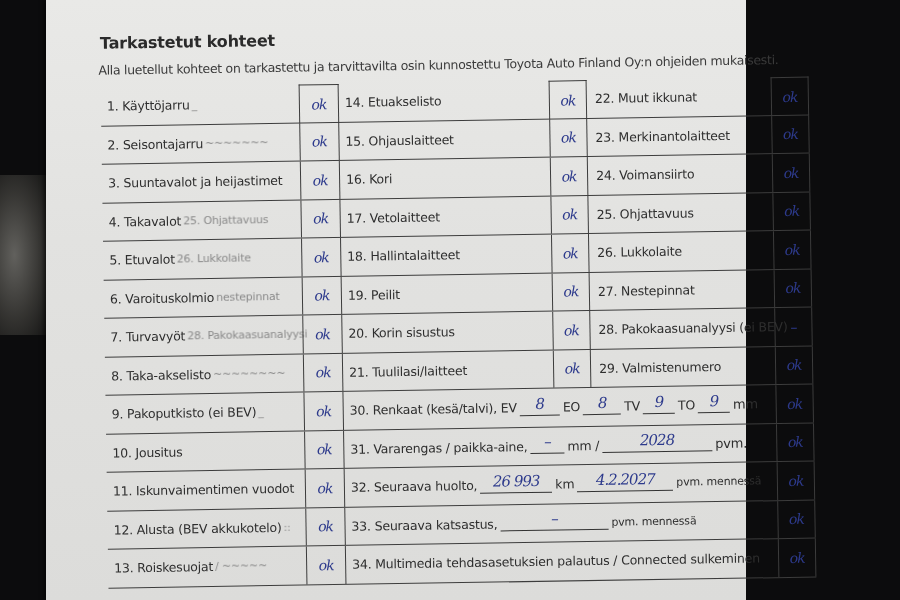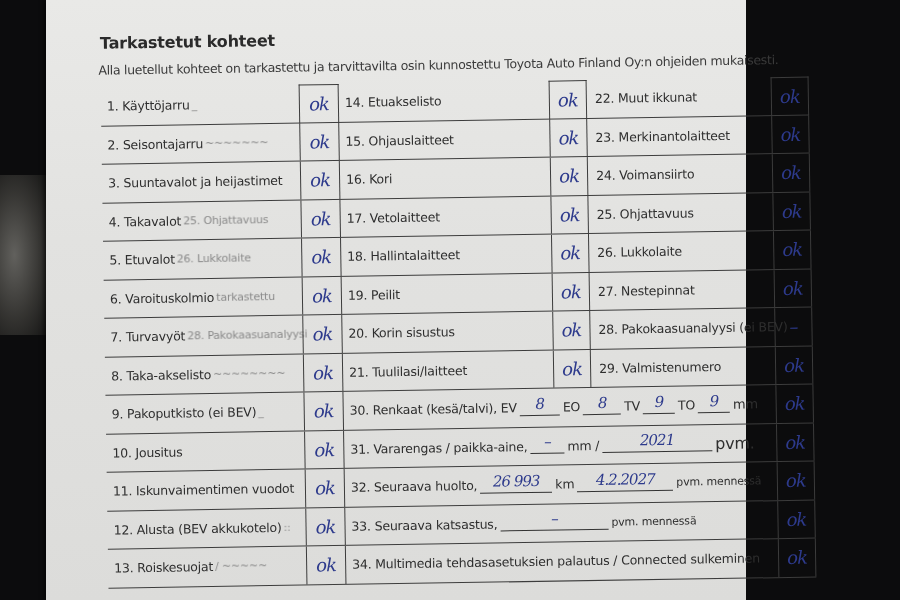--- a/index.html
+++ b/index.html
@@ -38,21 +38,21 @@
     }
     .c1 { left: 0; width: 198px; padding-left: 6px; }
     .k1 { left: 198px; width: 38px; border-left: 1.5px solid #3c3c3c; border-right: 1.5px solid #3c3c3c; justify-content: center; }
     .c2 { left: 238px; width: 206px; padding-left: 6px; }
     .k2 { left: 448px; width: 36px; border-left: 1.5px solid #3c3c3c; border-right: 1.5px solid #3c3c3c; justify-content: center; }
     .c3 { left: 486px; width: 180px; padding-left: 8px; }
     .k3 { left: 670px; width: 36px; border-left: 1.5px solid #3c3c3c; border-right: 1.5px solid #3c3c3c; justify-content: center; }
     .wide { left: 238px; width: 430px; padding-left: 6px; }
     .hand {
       font-family: "DejaVu Serif", serif; font-style: italic; color: #2d3a8c;
-      font-size: 18px; letter-spacing: -1px;
+      font-size: 14px; letter-spacing: -1px;
     }
     .fill {
       display: inline-block; border-bottom: 1px solid #333; text-align: center;
       margin: 0 3px; line-height: 14px;
     }
     .fill .hand { font-size: 15px; position: relative; top: -3px; }
     .smudge { color: #8a8a8a; filter: blur(0.6px); font-size: 11px; margin-left: 2px; }
     .topbox { border-top: 1.5px solid #3c3c3c; }
   </style>
 </head>
@@ -153,21 +153,21 @@
           </div>
         <div class="cell c3">26. Lukkolaite</div>
         <div class="cell k3">
             <span class="hand">ok</span>
           </div>
       </div>
 
       <div class="row">
         <div class="cell c1">
             <span>6. Varoituskolmio</span>
-            <span class="smudge">tarkastettu</span>
+            <span class="smudge">nestepinnat</span>
           </div>
         <div class="cell k1">
             <span class="hand">ok</span>
           </div>
         <div class="cell c2">19. Peilit</div>
         <div class="cell k2">
             <span class="hand">ok</span>
           </div>
         <div class="cell c3">27. Nestepinnat</div>
         <div class="cell k3">
@@ -240,22 +240,22 @@
             <span>10. Jousitus</span>
             <span class="smudge"></span>
           </div>
         <div class="cell k1">
             <span class="hand">ok</span>
           </div>
         <div class="cell wide">
           <span>31. Vararengas / paikka-aine,</span>
           <span class="fill" style="width:34px"><span class="hand">–</span></span>
           <span>mm /</span>
-          <span class="fill" style="width:110px"><span class="hand">2021</span></span>
-          <span style="font-size:16px">pvm.</span>
+          <span class="fill" style="width:110px"><span class="hand">2028</span></span>
+          <span style="font-size:13px">pvm.</span>
         </div>
         <div class="cell k3">
             <span class="hand">ok</span>
           </div>
       </div>
 
       <div class="row">
         <div class="cell c1">
             <span>11. Iskunvaimentimen vuodot</span>
             <span class="smudge"></span>

